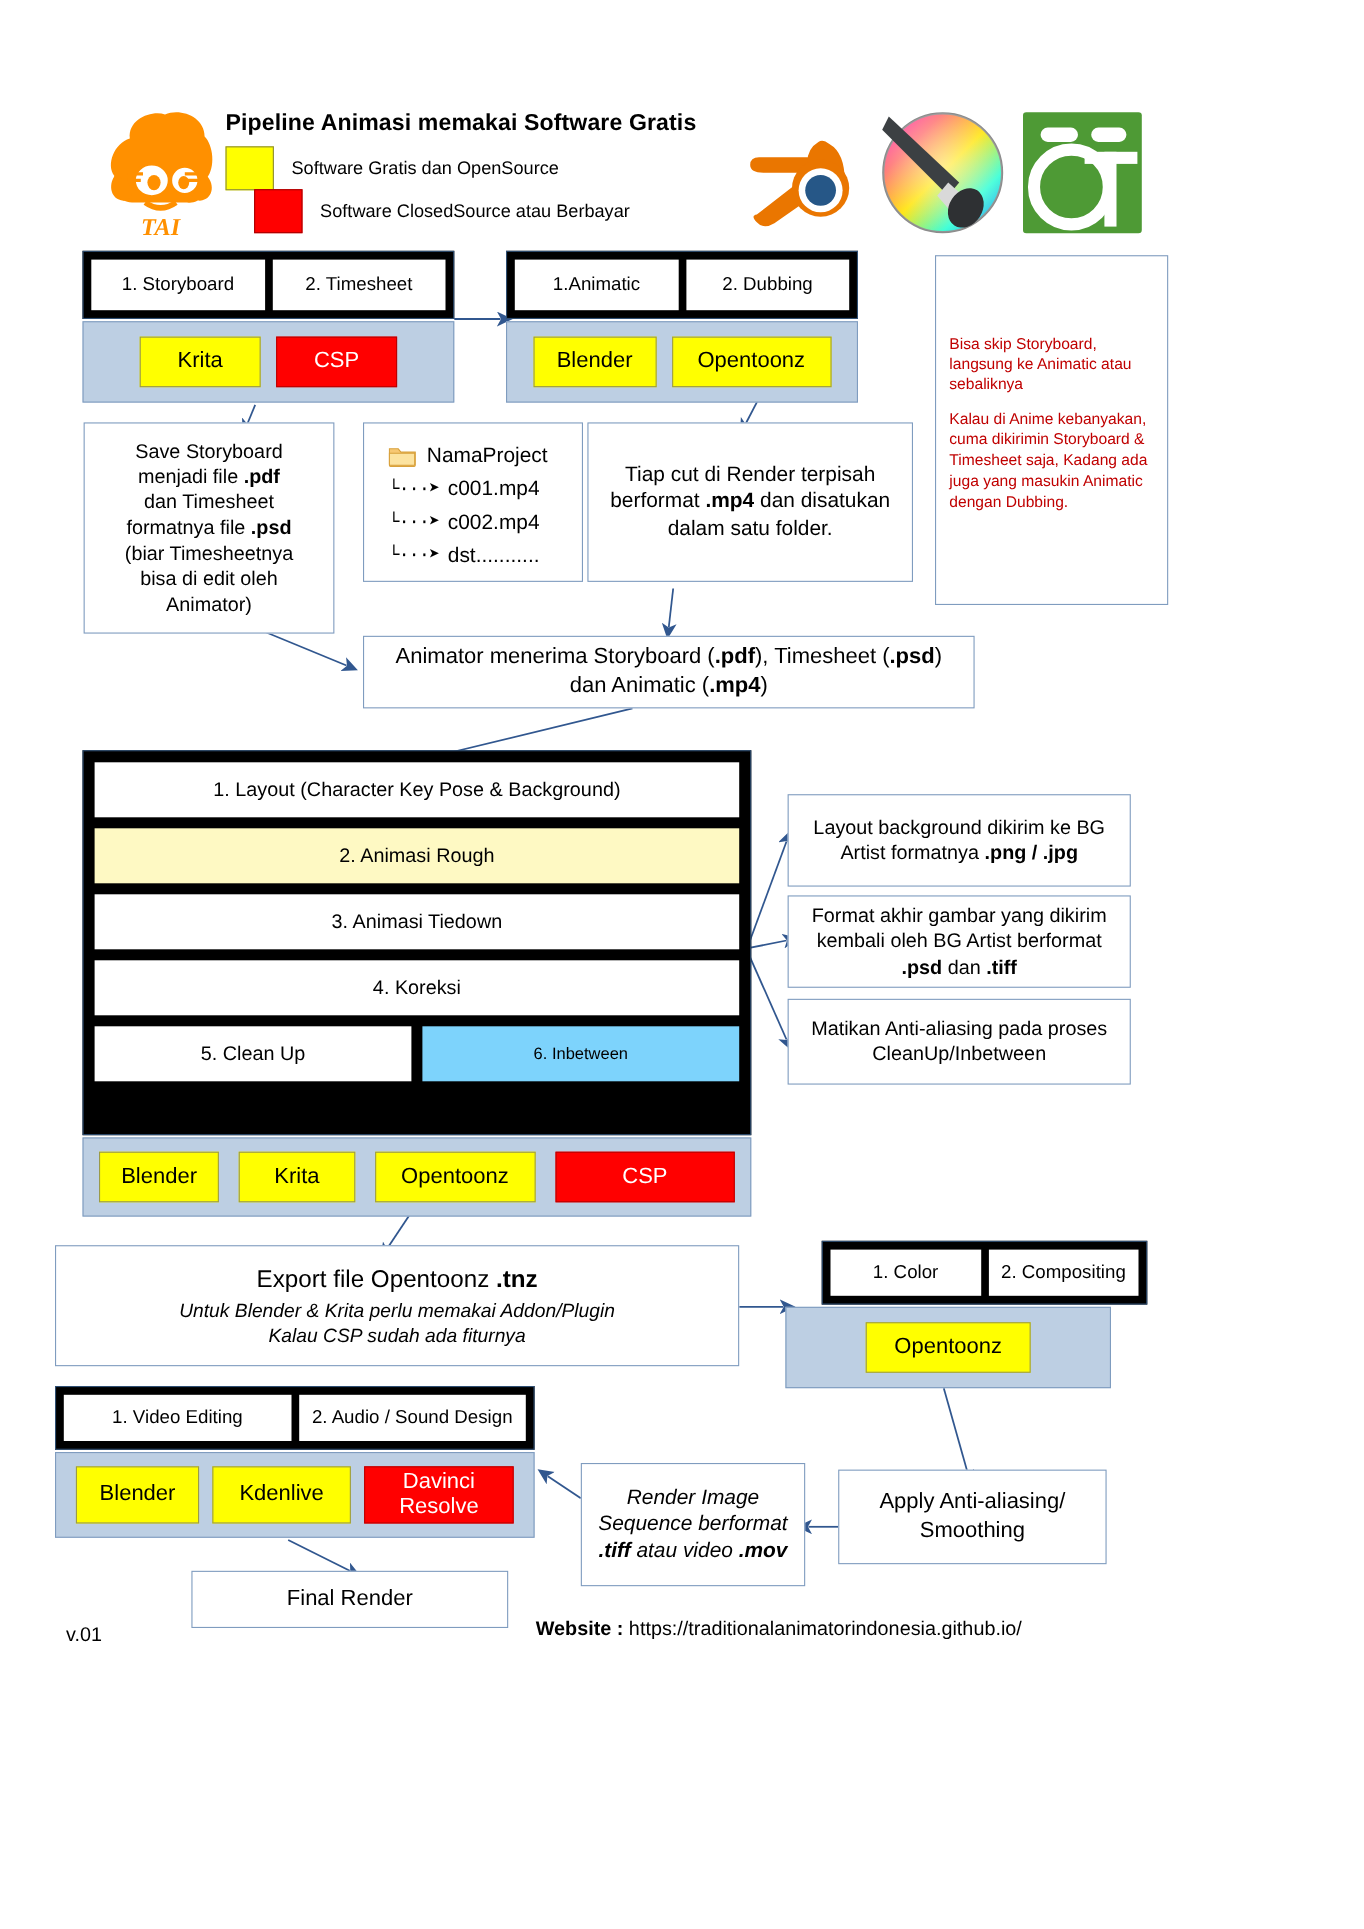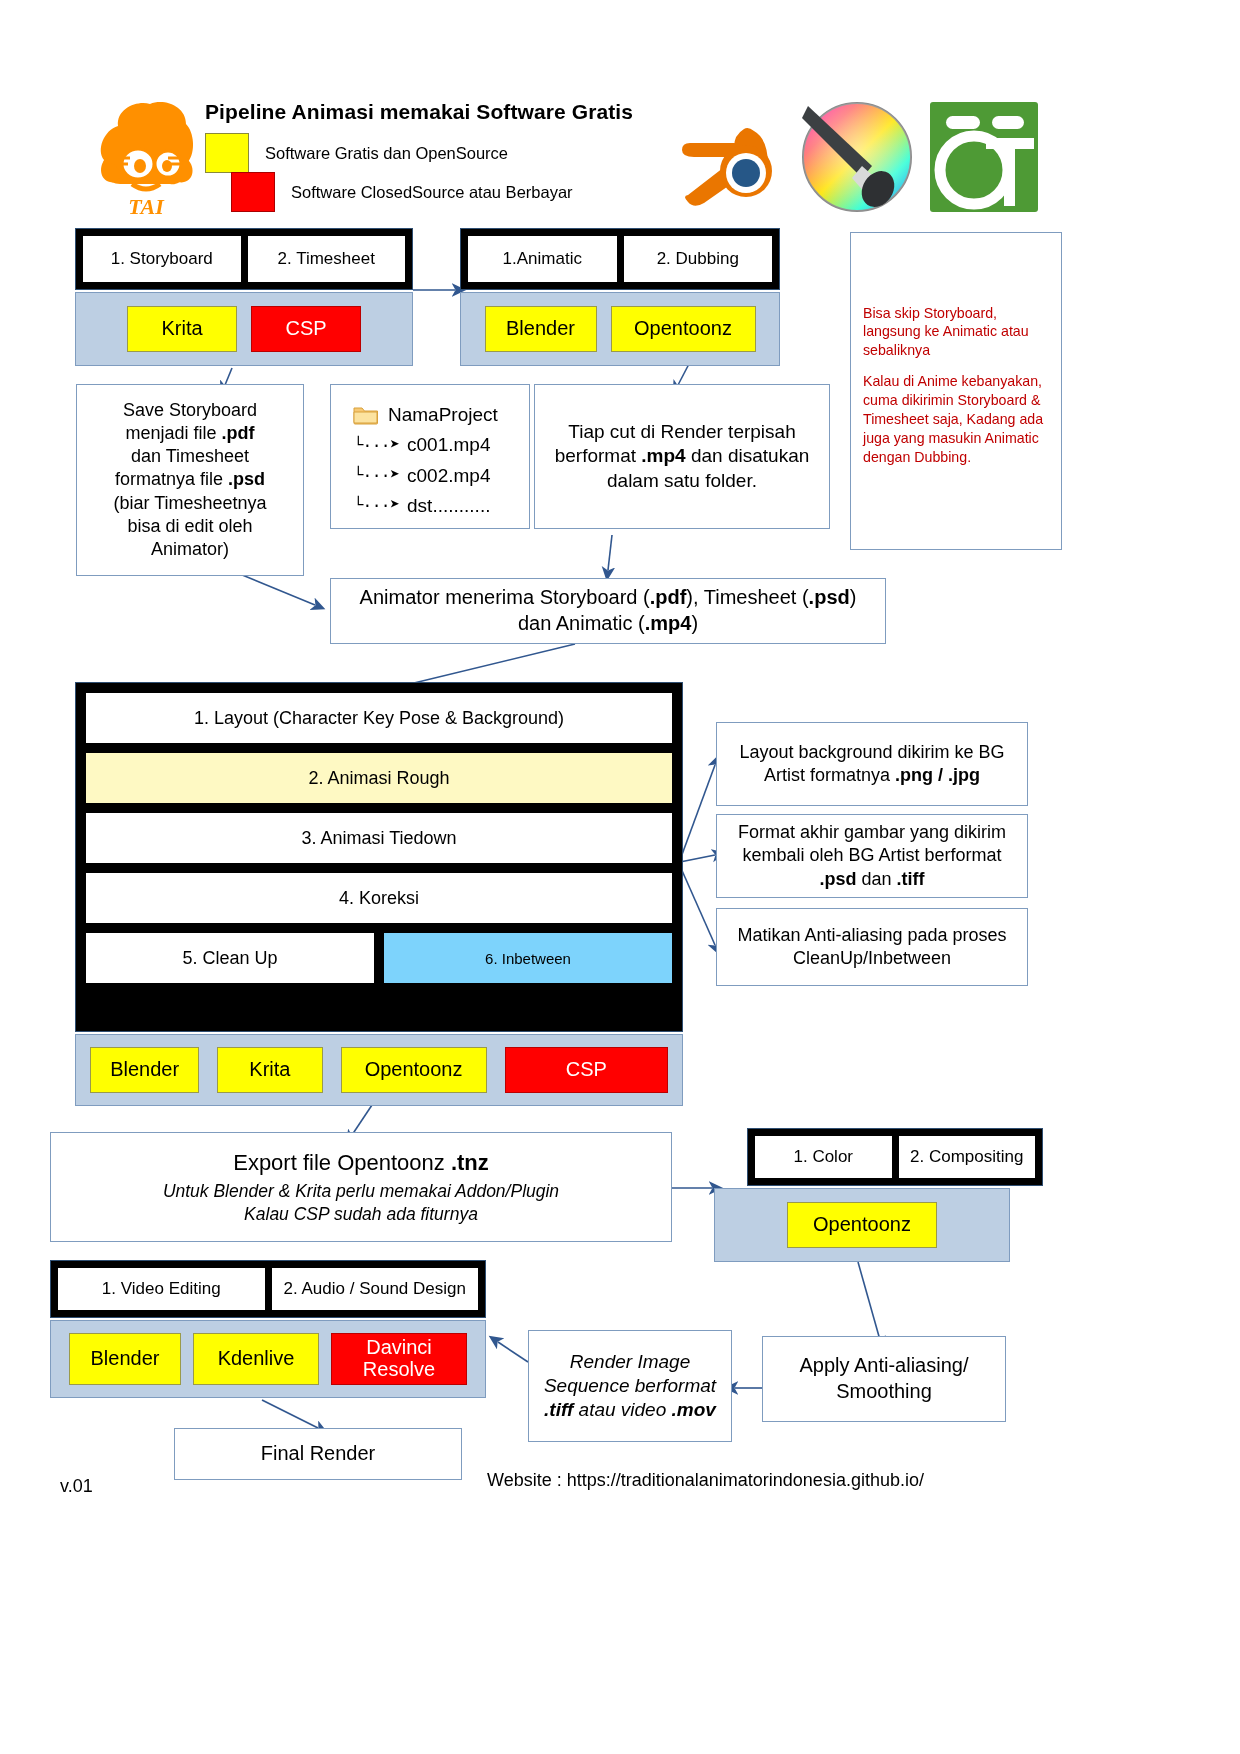--- a/index.html
+++ b/index.html
@@ -75,21 +75,21 @@
   .notebox.left { text-align:left; justify-content:flex-start; }
 
   b { font-weight:bold; }
 
   
   #arrows { position:absolute; left:0; top:0; width:1240px; height:1754px; pointer-events:none; }
 
   
   #version { left:60px; top:1476px; font-size:18px; }
   #website { left:487px; top:1470px; font-size:18px; }
-  #website .wlabel { font-weight:normal; }
+  #website .wlabel { font-weight:bold; }
 
   .tree-line { display:flex; align-items:center; font-size:19px; white-space:nowrap; }
   .tree-stem { font-family:"Liberation Mono", monospace; font-size:17px; letter-spacing:-1px; }
 </style>
 </head>
 <body>
 
 <svg id="arrows" viewBox="0 0 1240 1754">
   <defs>
     <marker id="ah" markerWidth="11" markerHeight="11" refX="2" refY="4.2" orient="auto">

